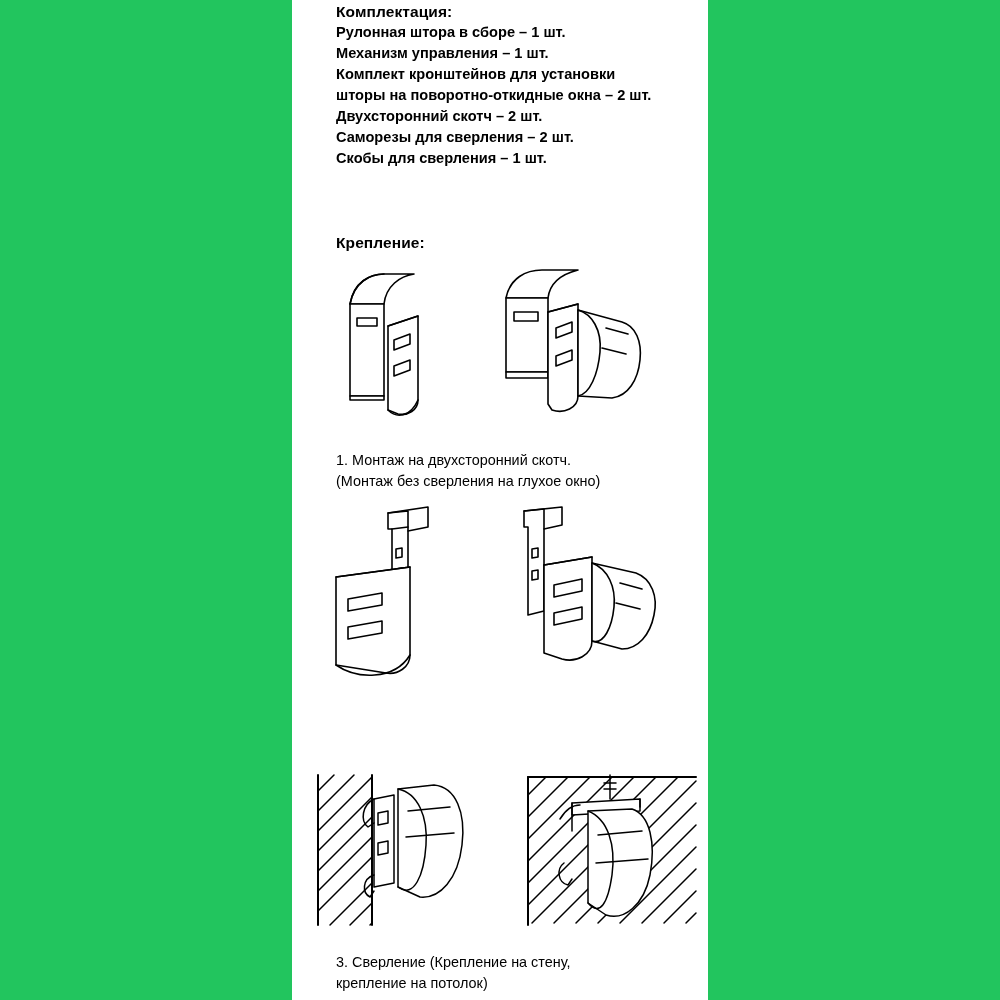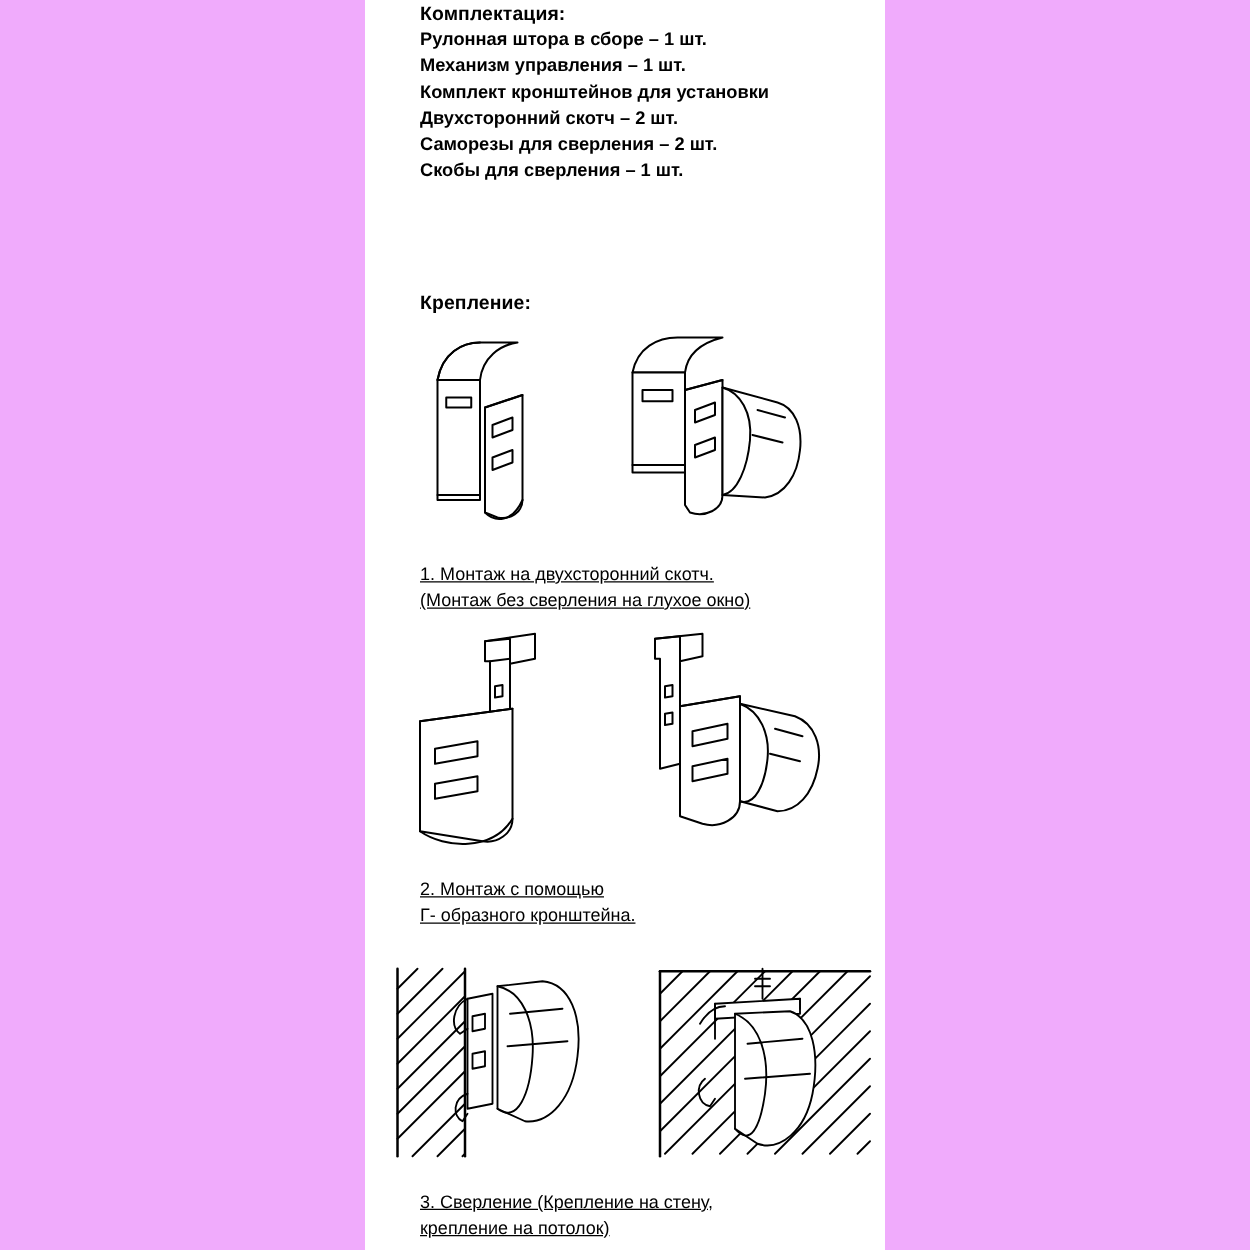--- a/index.html
+++ b/index.html
@@ -6,21 +6,21 @@
   html, body {
     margin: 0; padding: 0;
     width: 1000px; height: 1000px;
     background: #000000;
     font-family: "Liberation Sans", sans-serif;
     overflow: hidden;
   }
   #page {
     position: relative;
     width: 1000px; height: 1000px;
-    background: #f0abfc;
+    background: #22c55e;
   }
   
   #sheet {
     position: absolute;
     left: 292px; top: 0;
     width: 416px; height: 1000px;
     background: #ffffff;
     color: #000000;
     overflow: hidden;
   }
@@ -46,21 +46,20 @@
     font-size: 15.5px;
     font-weight: bold;
     margin: 0;
     letter-spacing: .1px;
   }
   .caption {
     font-size: 14.4px;
     line-height: 1.45;
     margin: 0;
     white-space: pre-line;
-    text-decoration: underline;
   }
 
   .fig {
     width: 100%;
     display: block;
   }
 
   
   .block-kit   { position: absolute; left: 0; top: 0;    width: 416px; }
   .block-mount { position: absolute; left: 0; top: 234px; width: 476px; }
@@ -77,20 +76,21 @@
 <div id="page">
 
   <div id="sheet">
 
     <div class="block-kit pad">
       <p class="h-title">Комплектация:</p>
       <ul class="kit-list">
         <li>Рулонная штора в сборе – 1 шт.</li>
         <li>Механизм управления – 1 шт.</li>
         <li>Комплект кронштейнов для установки</li>
+        <li>шторы на поворотно-откидные окна – 2 шт.</li>
         <li>Двухсторонний скотч – 2 шт.</li>
         <li>Саморезы для сверления – 2 шт.</li>
         <li>Скобы для сверления – 1 шт.</li>
       </ul>
     </div>
 
     <div class="block-mount pad">
       <p class="section-title">Крепление:</p>
     </div>
 
@@ -173,24 +173,20 @@
           <path d="M244 108 L272 102 L272 114 L244 120 Z" fill="#fff"></path>
 
           <path d="M282 58 L326 68 C342 74 348 92 344 110 C340 130 328 144 312 144 L282 136 Z" fill="#fff"></path>
           <path d="M282 58 C298 64 306 82 304 102 C302 122 294 140 282 136"></path>
           <path d="M310 78 L332 84"></path>
           <path d="M306 98 L330 104"></path>
         </g>
       </svg>
     </div>
 
-    <div class="cap2 pad">
-      <p class="caption">2. Монтаж с помощью
-Г- образного кронштейна.</p>
-    </div>
 
     <div class="fig3">
       <svg class="fig" viewBox="0 0 398 165" xmlns="http://www.w3.org/2000/svg" fill="none" stroke="#000" stroke-width="1.5" stroke-linejoin="round" stroke-linecap="round">
 
         <g>
           <path d="M8 10 L8 160" stroke-width="2"></path>
           <path d="M62 10 L62 160" stroke-width="2"></path>
           <path d="M8 26 L24 10 M8 46 L44 10 M8 66 L62 12 M8 86 L62 32 M8 106 L62 52 M8 126 L62 72 M8 146 L62 92 M20 160 L62 118 M40 160 L62 138 M60 160 L62 158"></path>
         </g>
         <g>

